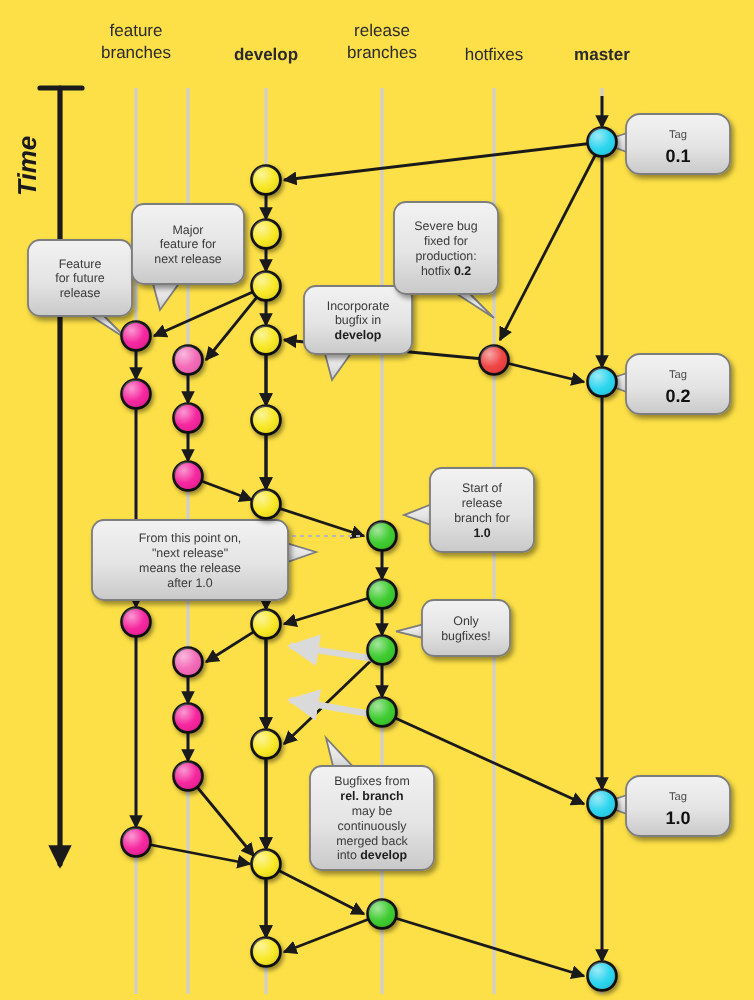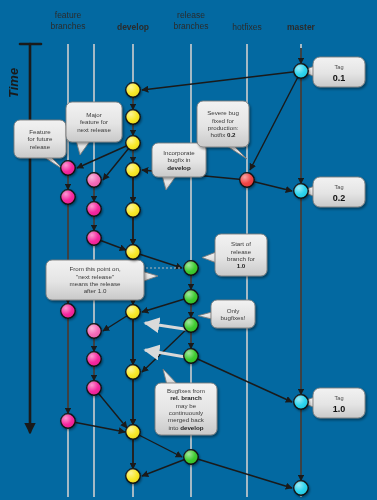--- a/index.html
+++ b/index.html
@@ -7,21 +7,21 @@
     padding: 0;
     background: #ffffff;
   }
   body {
     font-family: "Liberation Sans", sans-serif;
   }
   #stage {
     position: relative;
     width: 377px;
     height: 500px;
-    background: #0369a1;
+    background: #fde047;
     overflow: hidden;
   }
   #diagram {
     position: absolute;
     left: 0;
     top: 0;
     width: 377px;
     height: 500px;
   }
   .lane-label {

